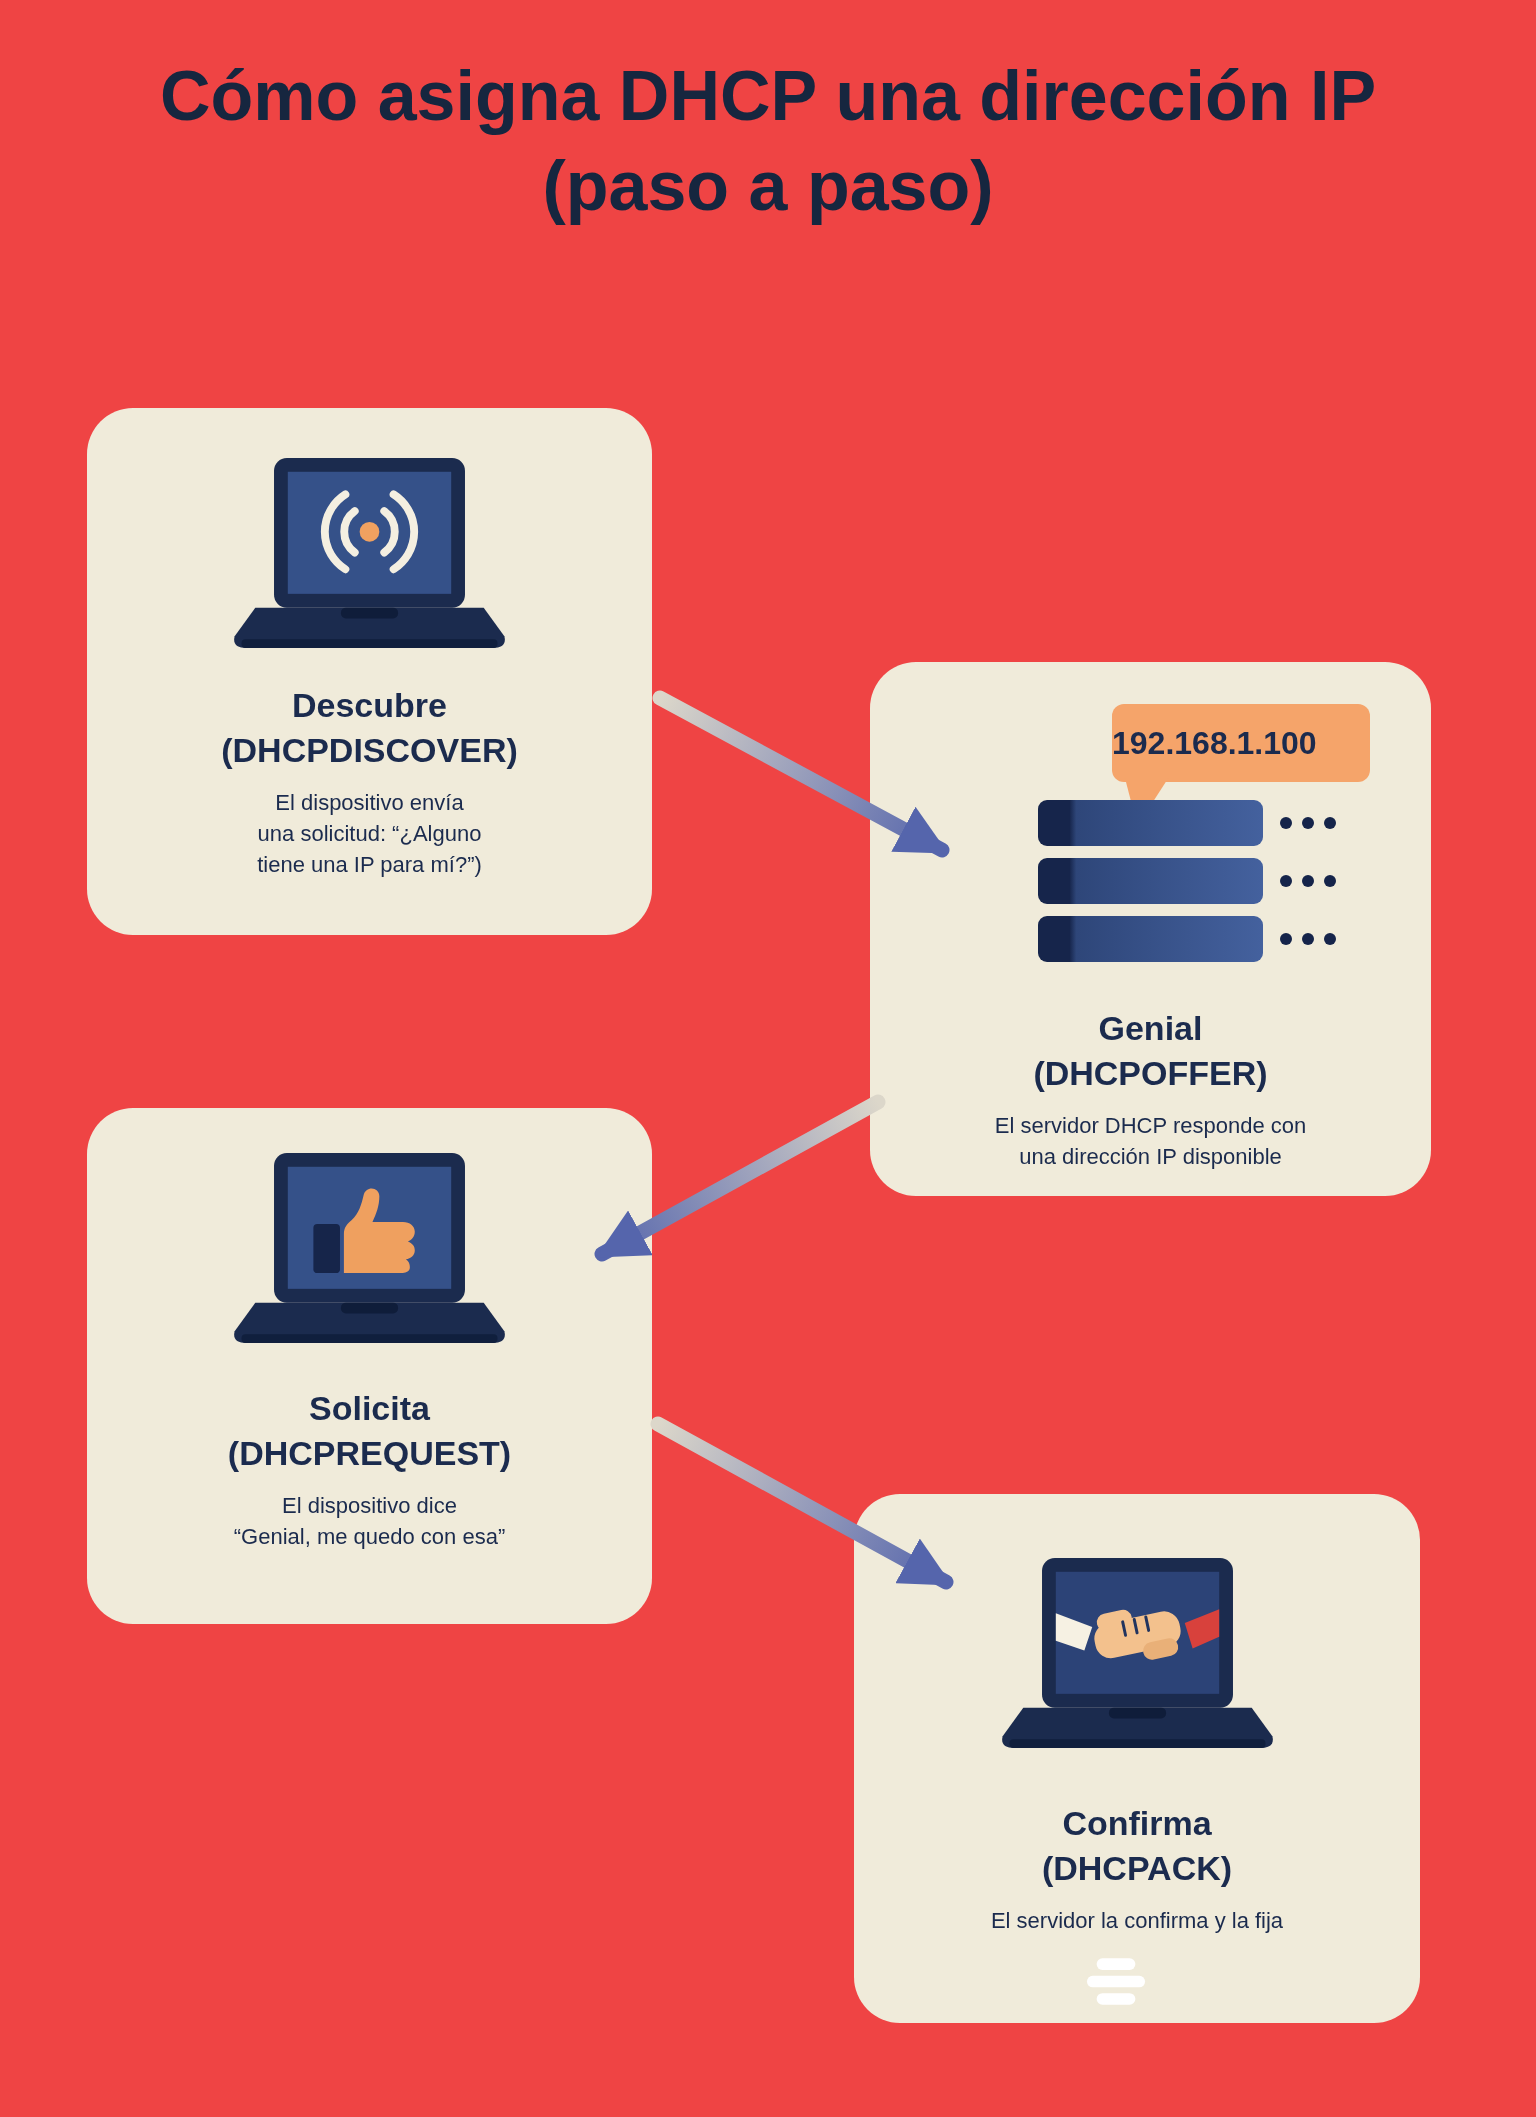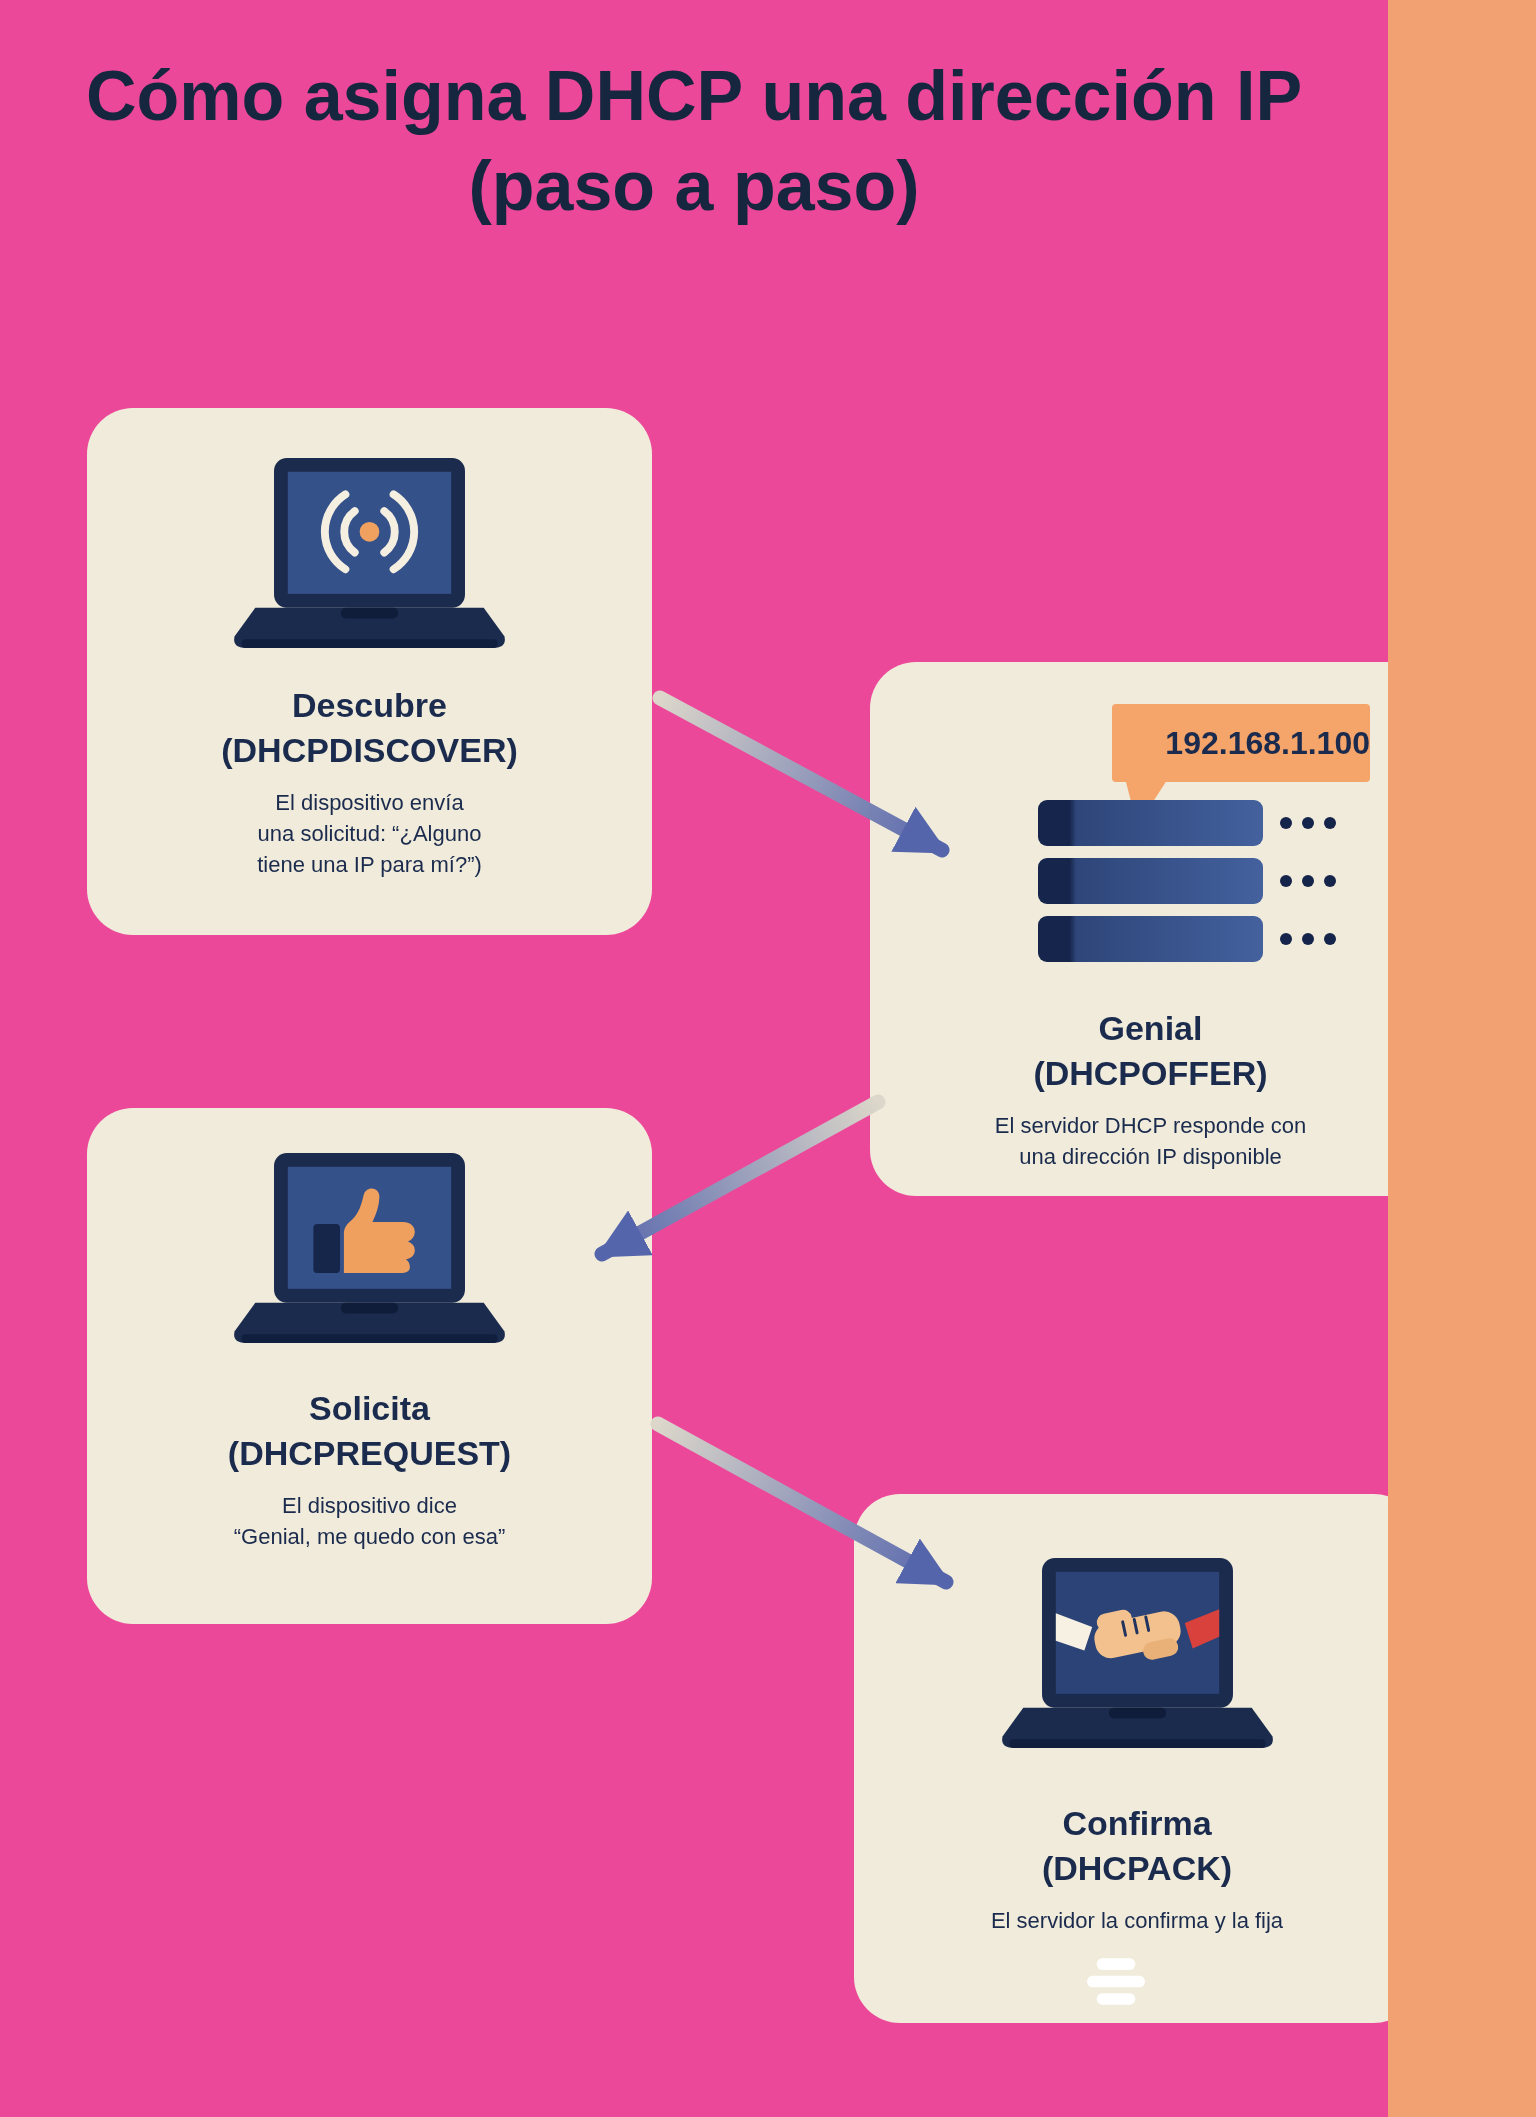--- a/index.html
+++ b/index.html
@@ -1,30 +1,30 @@
 <!DOCTYPE html>
 <html><head>
 <meta charset="utf-8">
 <style>
   html,body{margin:0;padding:0;background:#F2A172;}
-  .stage{position:relative;width:1388px;height:2117px;background:#ec4899;overflow:hidden;
+  .stage{position:relative;width:1536px;height:2117px;background:#ef4444;overflow:hidden;
          font-family:"Liberation Sans",sans-serif;color:#1B2B4E;}
   .title{position:absolute;top:52px;left:0;width:100%;margin:0;text-align:center;
          font-size:70px;font-weight:700;line-height:1.28;color:#16263F;}
   .title-line{display:block;}
   .card{position:absolute;background:#F0EBDA;border-radius:46px;display:flex;
         flex-direction:column;align-items:center;box-sizing:border-box;}
   .icon-box{flex:0 0 auto;}
   .heading-wrap{margin-top:32px;}
   .step-heading{font-size:34px;font-weight:700;line-height:1.32;text-align:center;color:#1B2B4E;}
   .body-wrap{margin-top:14px;}
   .body-line{font-size:22px;line-height:1.42;text-align:center;color:#1B2B4E;white-space:nowrap;}
   .arrows{position:absolute;left:0;top:0;z-index:6;pointer-events:none;}
-  .bubble{background:#F5A46A;border-radius:4px;height:78px;width:258px;margin-left:242px;
-          align-self:flex-start;display:flex;align-items:center;justify-content:flex-end;
+  .bubble{background:#F5A46A;border-radius:12px;height:78px;width:258px;margin-left:242px;
+          align-self:flex-start;display:flex;align-items:center;justify-content:flex-start;
           font-size:32px;font-weight:700;color:#1B2B4E;}
   .bubble-tail{position:absolute;left:250px;top:116px;width:62px;height:48px;background:#F5A46A;
                clip-path:polygon(8% 0,78% 0,28% 100%);}
   .server-svg{margin-top:18px;margin-left:168px;align-self:flex-start;position:relative;z-index:2;}
   .brand{position:absolute;left:1085px;top:1956px;display:flex;align-items:center;gap:18px;}
   .brand-text{font-size:44px;font-weight:600;color:#FFFFFF;letter-spacing:0.5px;}
 </style>
 </head>
 <body>
 

